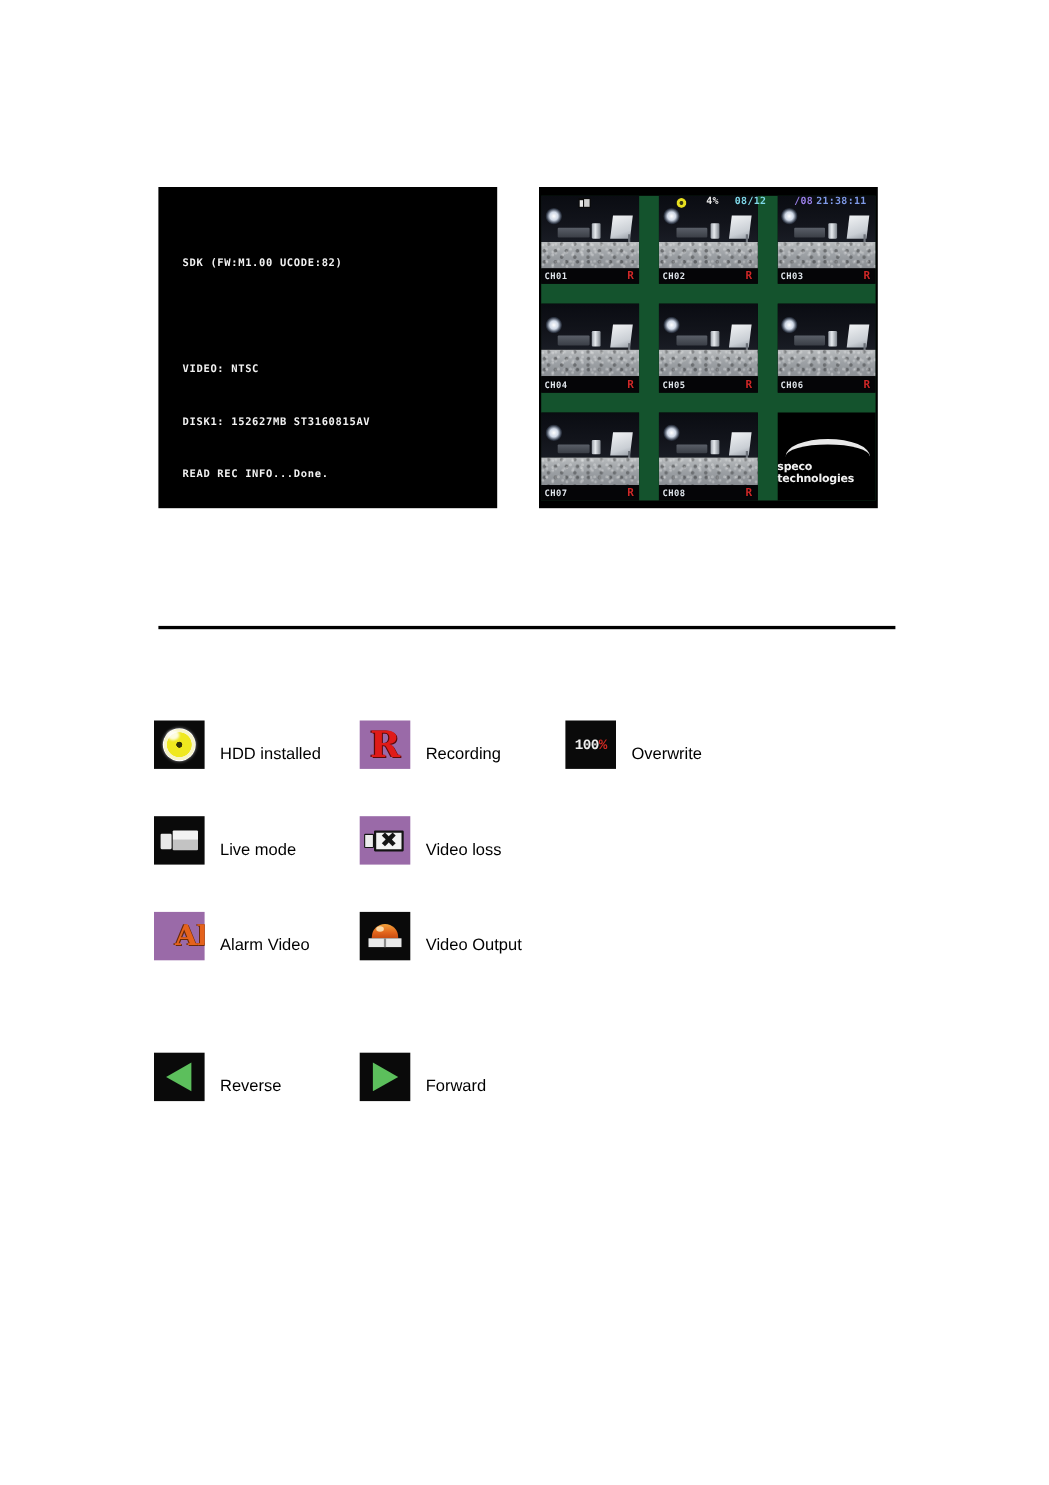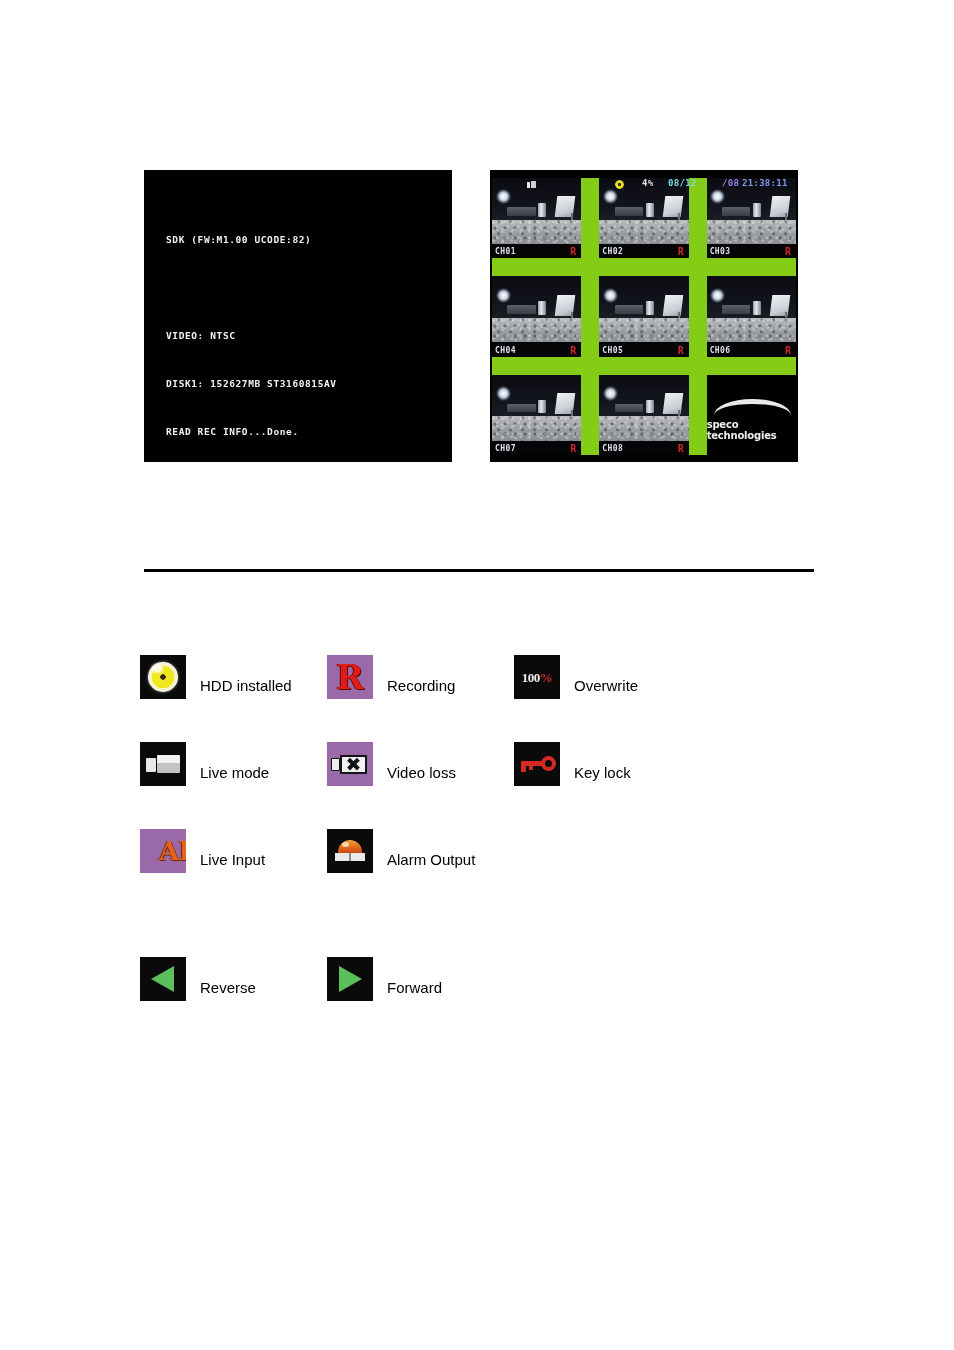--- a/index.html
+++ b/index.html
@@ -53,21 +53,21 @@
   .grid-inner {
     position: absolute;
     left: 2px;
     top: 8px;
     width: 304px;
     height: 277px;
     display: grid;
     grid-template-columns: 1fr 1fr 1fr;
     grid-template-rows: 1fr 1fr 1fr;
     gap: 18px;
-    background: #84cc16;
+    background: #14532d;
   }
   .cam-cell {
     position: relative;
     background: #050507;
     overflow: hidden;
   }
   
   .scene-wall {
     position: absolute;
     left: 0; top: 0; right: 0;
@@ -320,21 +320,21 @@
     text-shadow: 1px 1px 0 #5a0a08, -1px 0 0 #5a0a08;
     line-height: 1;
   }
 
   
   .ic-pct {
     position: absolute;
     left: 0; right: 0; top: 50%;
     transform: translateY(-50%);
     text-align: center;
-    font-family: Liberation Serif, serif;
+    font-family: Liberation Mono, monospace;
     font-size: 13px;
     font-weight: bold;
     color: #ededed;
     letter-spacing: -0.5px;
     line-height: 1;
   }
   .ic-pct .pctsign { color: #cf2a22; }
 
   
   .ic-live-small {
@@ -667,48 +667,39 @@
 
     <div class="legend-entry">
       <div class="icon-box icon-purple">
         <div class="ic-vl-small"></div>
         <div class="ic-vl-big"></div>
         <div class="ic-vl-x">✖</div>
       </div>
       <span class="legend-label">Video loss</span>
     </div>
 
-    <div class="legend-entry">
-      <div class="icon-box icon-black">
-        <div class="ic-key-head"></div>
-        <div class="ic-key-shaft"></div>
-        <div class="ic-key-tooth1"></div>
-        <div class="ic-key-tooth2"></div>
-      </div>
-      <span class="legend-label">Key lock</span>
-    </div>
 
   </div>
 
   <div class="legend-row">
 
     <div class="legend-entry">
       <div class="icon-box icon-purple">
         <div class="ic-al">AL</div>
       </div>
-      <span class="legend-label">Live Input</span>
+      <span class="legend-label">Alarm Video</span>
     </div>
 
     <div class="legend-entry">
       <div class="icon-box icon-black">
         <div class="ic-dome"></div>
         <div class="ic-dome-shine"></div>
         <div class="ic-dome-base"></div>
       </div>
-      <span class="legend-label">Alarm Output</span>
+      <span class="legend-label">Video Output</span>
     </div>
 
   </div>
 
   <div class="legend-row" style="margin-top:41px;">
 
     <div class="legend-entry">
       <div class="icon-box icon-black">
         <div class="ic-tri-rev"></div>
       </div>

